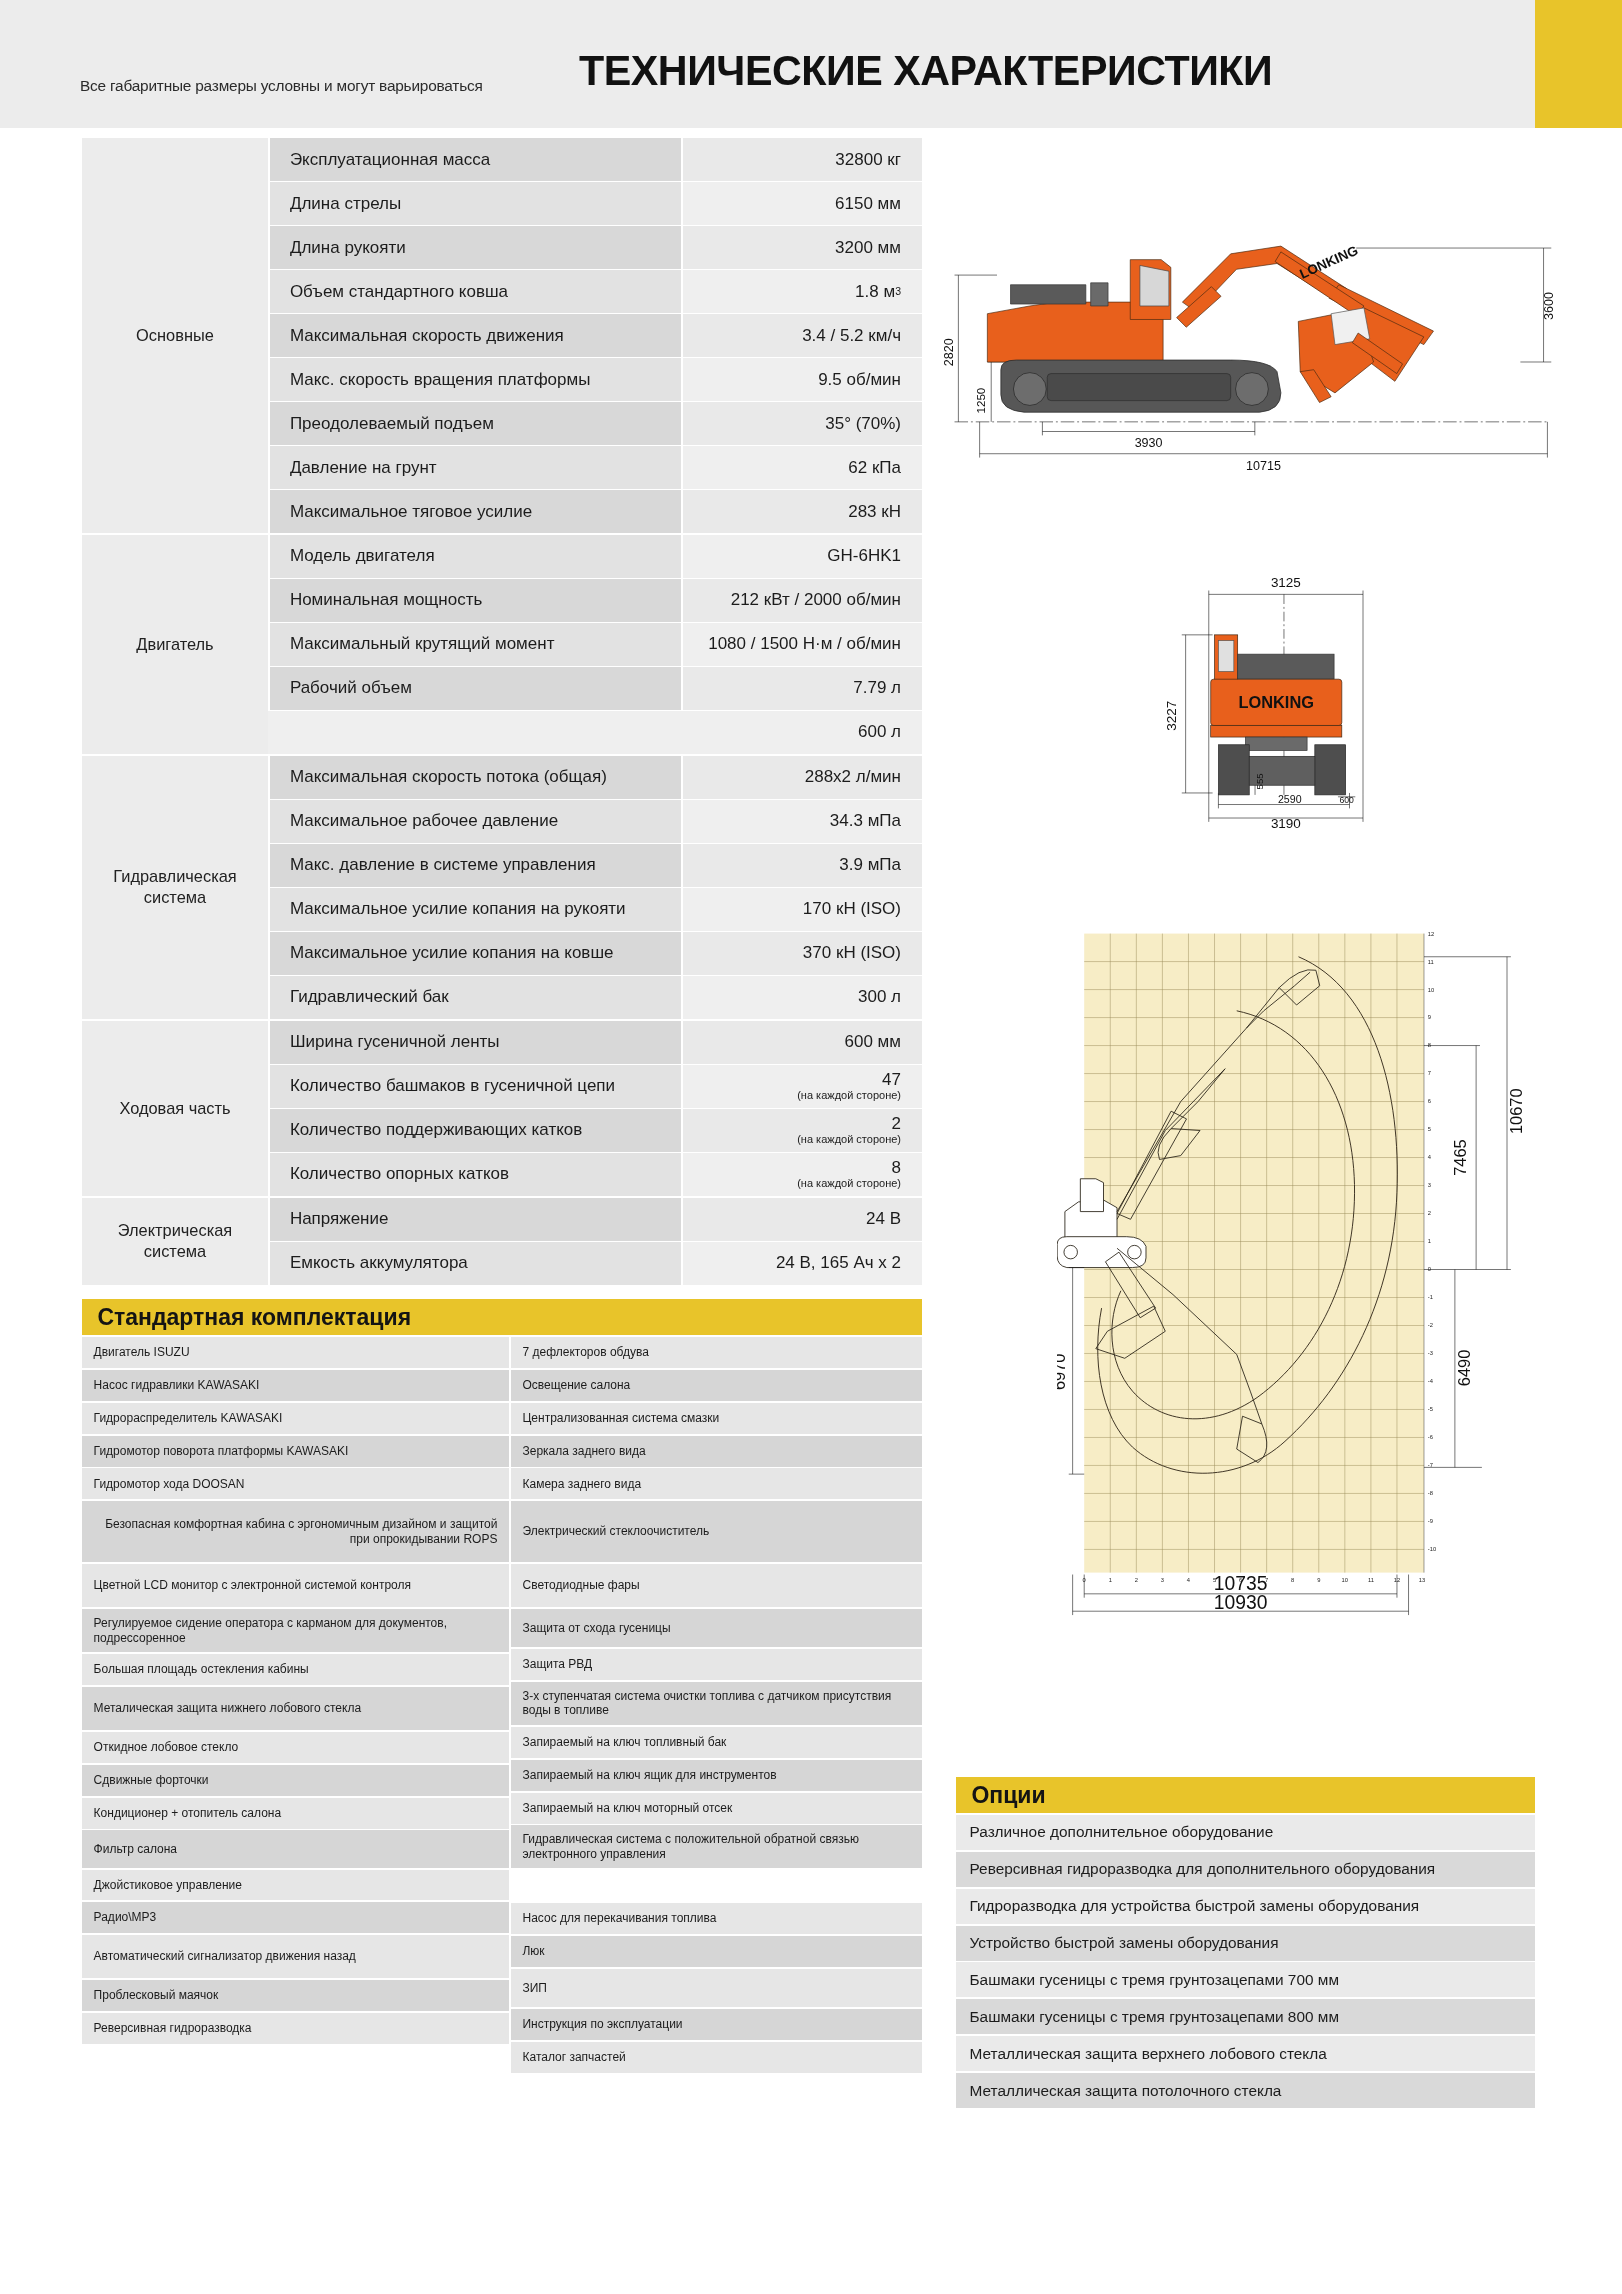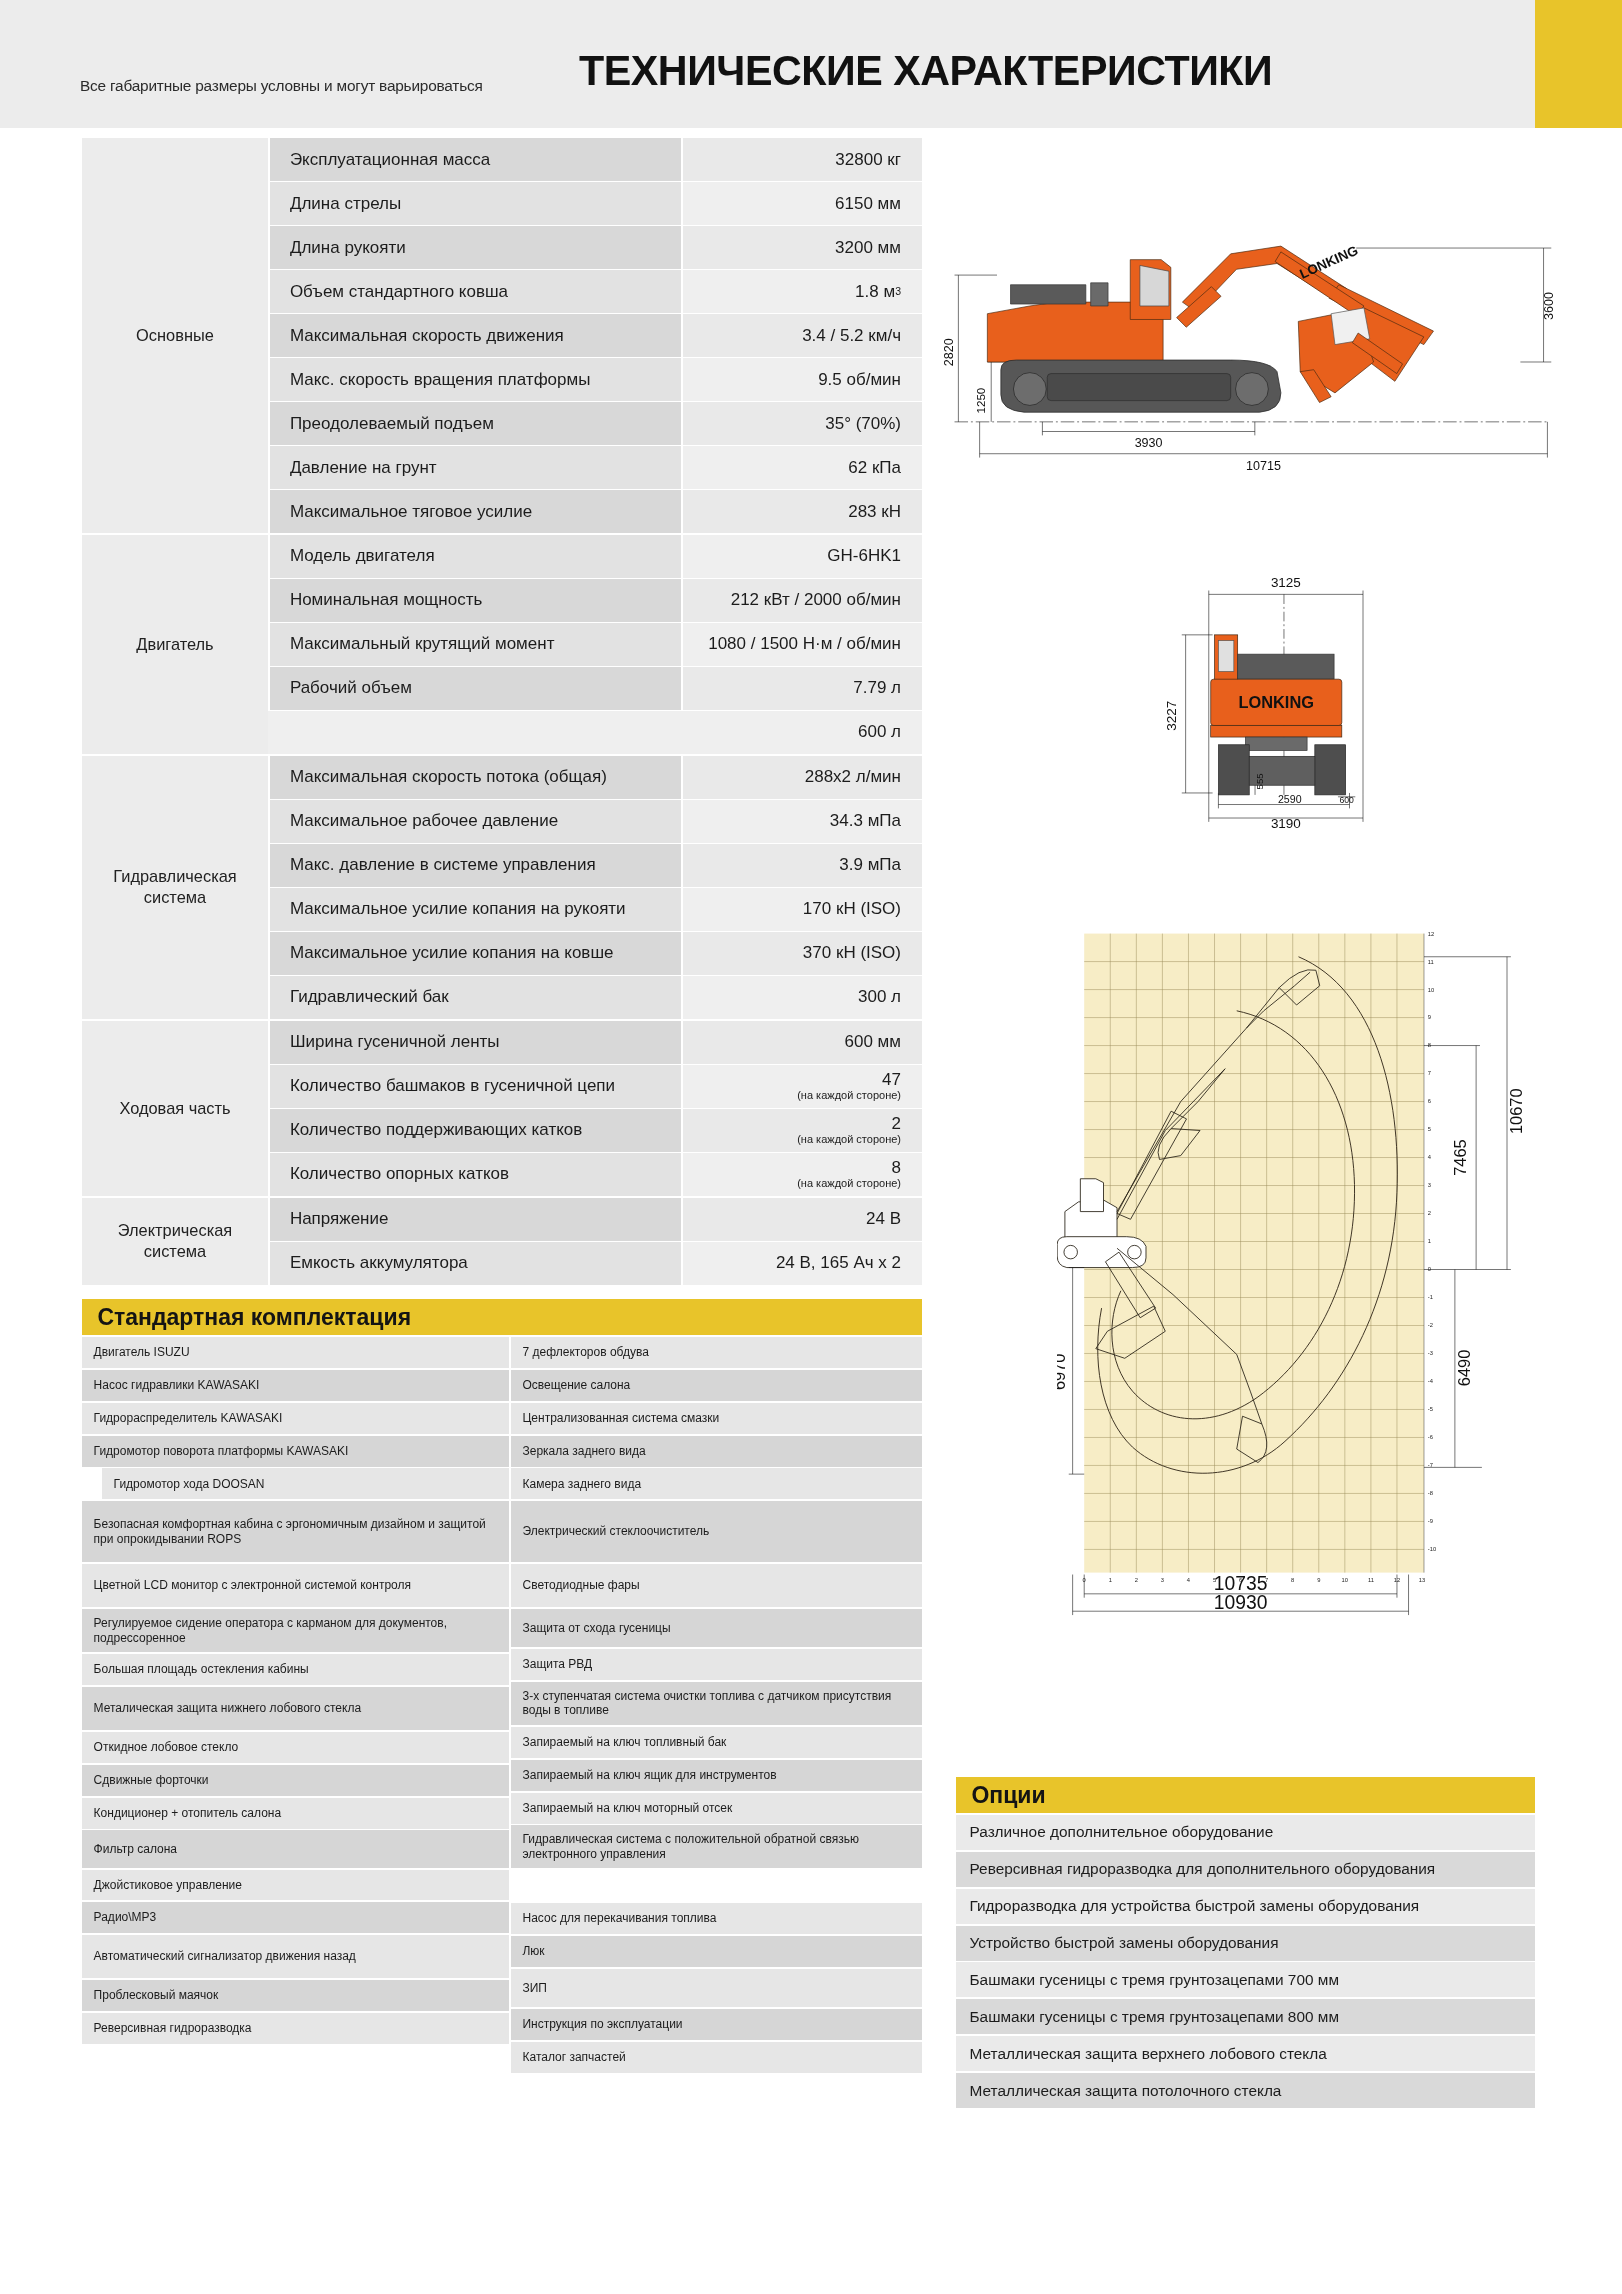--- a/index.html
+++ b/index.html
@@ -319,22 +319,22 @@
   </div>
 
 <div id="std-equip">
   <div class="sec-header">Стандартная комплектация</div>
   <div id="std-cols">
     <div class="eq-col" id="std-col-left">
         <div class="eq-item alt0" style="height: 31px;">Двигатель ISUZU</div>
         <div class="eq-item alt1" style="height: 31px;">Насос гидравлики KAWASAKI</div>
         <div class="eq-item alt0" style="height: 31px;">Гидрораспределитель  KAWASAKI</div>
         <div class="eq-item alt1" style="height: 31px;">Гидромотор поворота платформы KAWASAKI</div>
-        <div class="eq-item alt0" style="height: 31px; margin-left: 20px;">Гидромотор хода DOOSAN</div>
-        <div class="eq-item alt1" style="height: 61px;">Безопасная комфортная кабина с эргономичным дизайном и защитой при опрокидывании ROPS</div>
+        <div class="eq-item alt0" style="height: 31px;">Гидромотор хода DOOSAN</div>
+        <div class="eq-item alt1" style="height: 61px; text-align: right;">Безопасная комфортная кабина с эргономичным дизайном и защитой при опрокидывании ROPS</div>
         <div class="eq-item alt0" style="height: 43px;">Цветной LCD монитор с электронной системой контроля</div>
         <div class="eq-item alt1" style="height: 43px;">Регулируемое сидение оператора с карманом для документов, подрессоренное</div>
         <div class="eq-item alt0" style="height: 31px;">Большая площадь остекления кабины</div>
         <div class="eq-item alt1" style="height: 43px;">Металическая защита нижнего лобового стекла</div>
         <div class="eq-item alt0" style="height: 31px;">Откидное лобовое стекло</div>
         <div class="eq-item alt1" style="height: 31px;">Сдвижные форточки</div>
         <div class="eq-item alt0" style="height: 31px;">Кондиционер + отопитель салона</div>
         <div class="eq-item alt1" style="height: 38px;">Фильтр салона</div>
         <div class="eq-item alt0" style="height: 30px;">Джойстиковое управление</div>
         <div class="eq-item alt1" style="height: 31px;">Радио\MP3</div>

